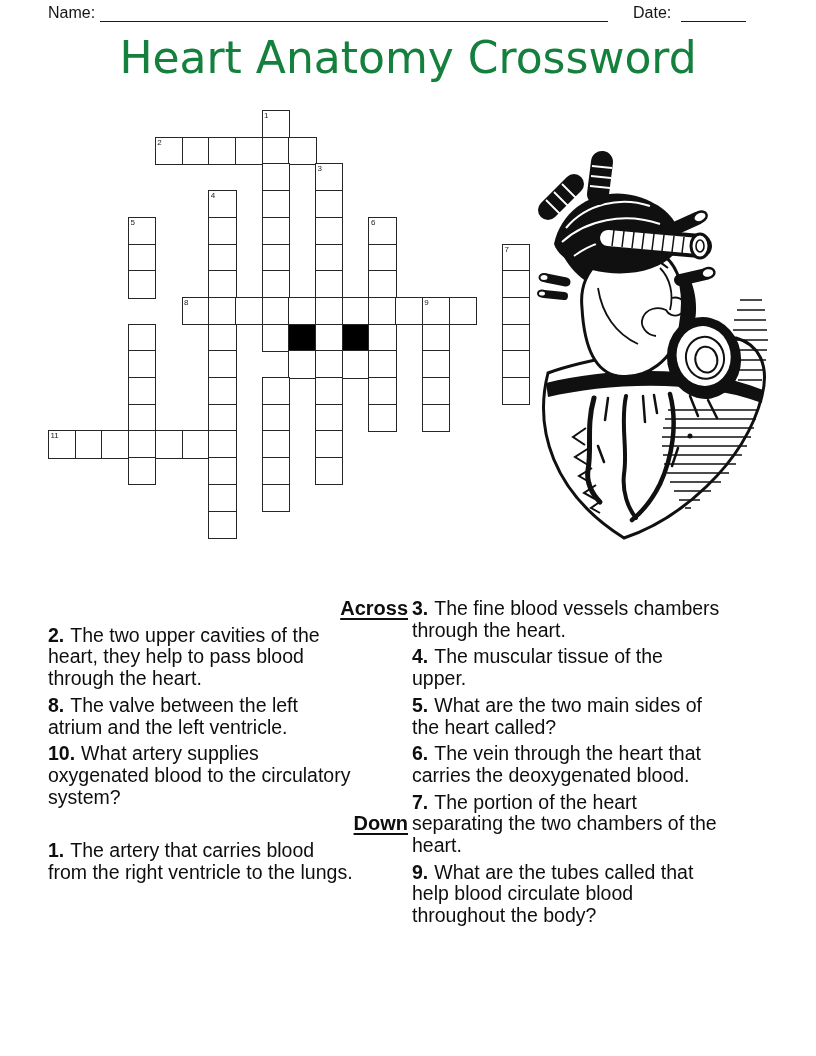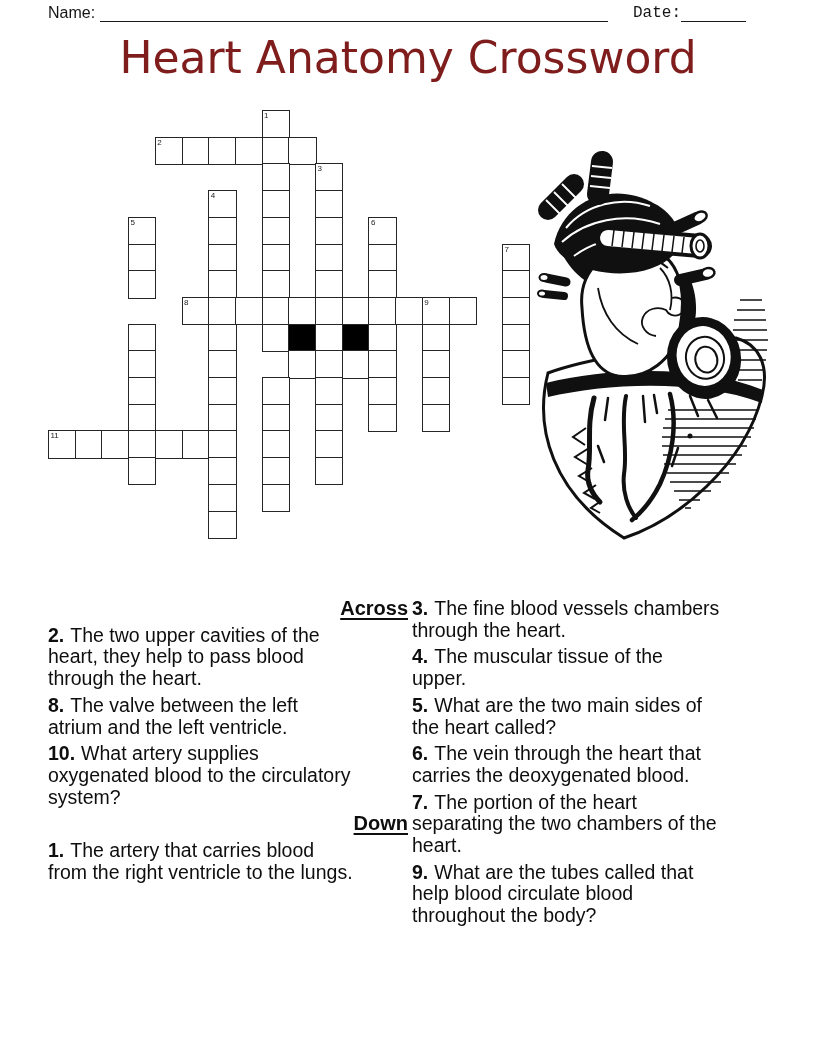--- a/index.html
+++ b/index.html
@@ -1,28 +1,28 @@
 <!DOCTYPE html>
 <html><head>
 <meta charset="utf-8">
 <style>
   html,body{margin:0;padding:0;background:#fff;}
   .page{position:relative;width:816px;height:1056px;background:#fff;overflow:hidden;
         font-family:"Liberation Sans",sans-serif;color:#111;}
   
   .hdr-label{position:absolute;top:4px;font-size:16px;color:#151515;}
   .name-label{left:48px;}
-  .date-label{left:633px;font-family:Liberation Mono, monospace;}
+  .date-label{left:633px;}
   .write-line{position:absolute;top:21px;border-bottom:1.6px solid #1a1a1a;height:0;}
   .name-line{left:100px;width:508px;}
   .date-line{left:681px;width:65px;}
   
   .title{position:absolute;top:36px;left:0;width:100%;text-align:center;
          font-family:"DejaVu Sans",sans-serif;font-size:44px;line-height:1;
-         font-weight:500;color:#7f1d1d;white-space:nowrap;}
+         font-weight:500;color:#15803d;white-space:nowrap;}
   
   .grid{position:absolute;left:48px;top:110px;width:483px;height:430px;}
   .cell{position:absolute;box-sizing:border-box;background:#fff;
         border:1.7px solid #262626;}
   .cell.black{background:#000;}
   .cell .num{position:absolute;top:0px;left:1.5px;font-size:8px;line-height:9px;
              color:#1c1c1c;font-family:"Liberation Sans",sans-serif;}
   
   .heart{position:absolute;left:528px;top:148px;width:250px;height:400px;}
   

